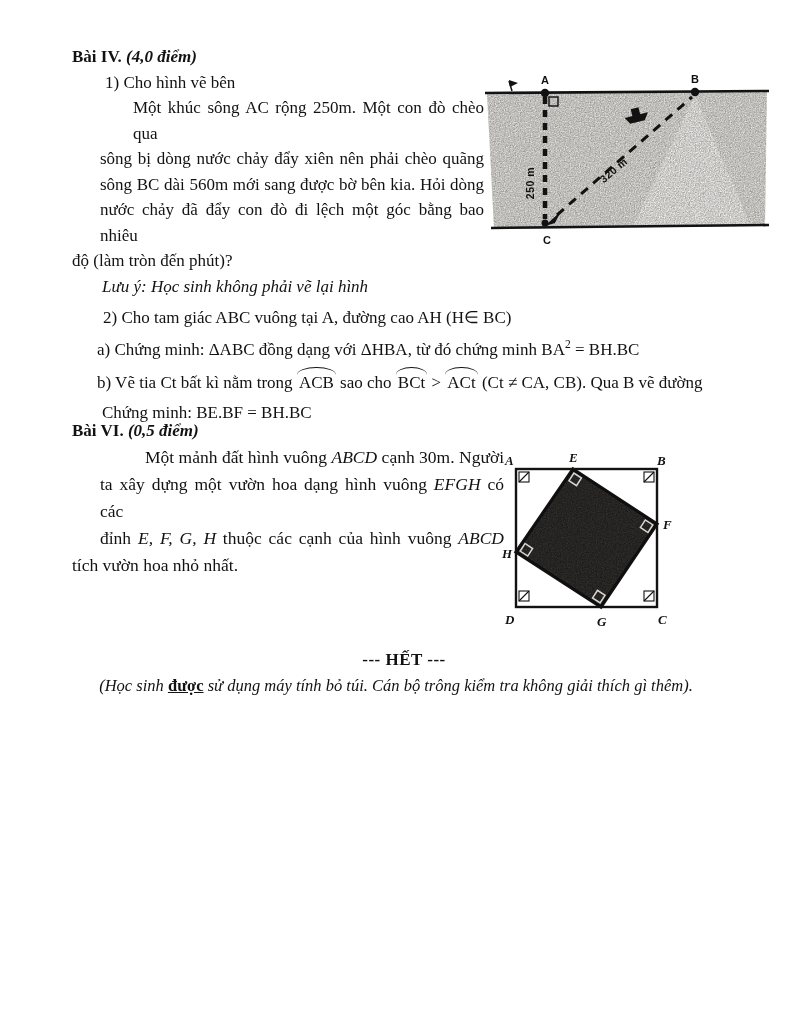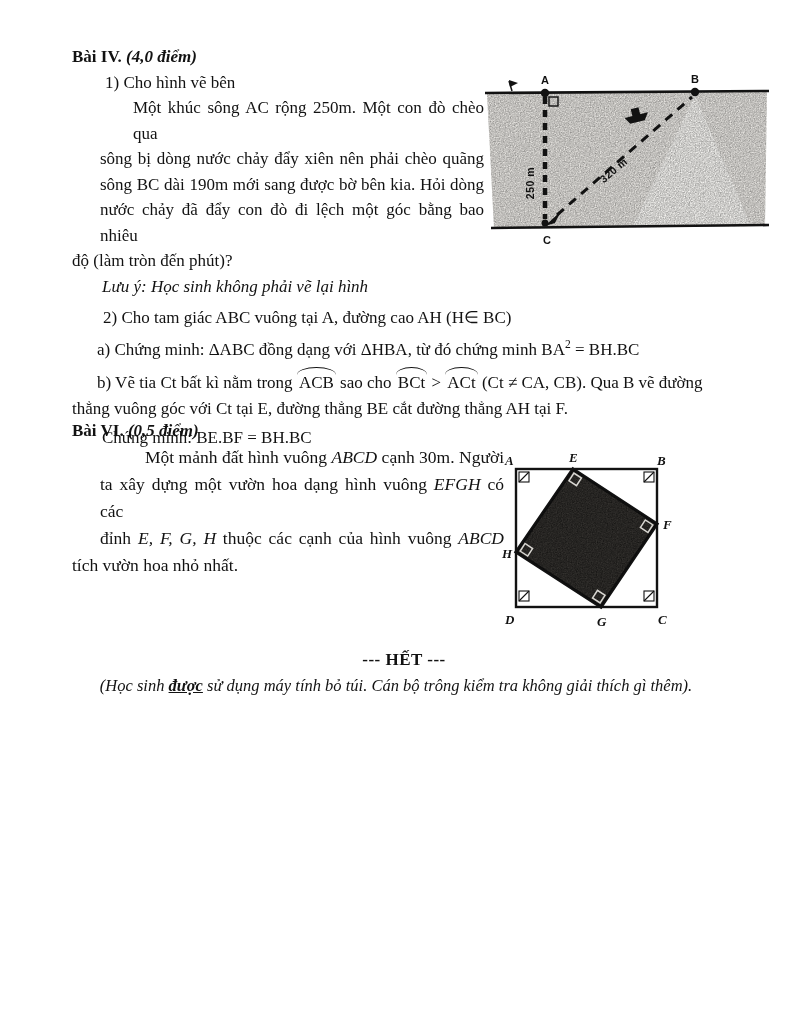--- a/index.html
+++ b/index.html
@@ -16,21 +16,21 @@
   .ind31{padding-left:31px;}
   .ind25{padding-left:25px;}
   .ind45{padding-left:45px;}
   .mt4{margin-top:4px;} .mt6{margin-top:6px;} .mt8{margin-top:8px;}
   .p1{width:412px;}
   .p2{width:432px;}
   .jl{text-align:justify;text-align-last:justify;white-space:normal;margin-left:28px;}
   .seg-b{font-weight:bold;}
   .seg-i{font-style:italic;}
   .seg-bi{font-weight:bold;font-style:italic;}
-  .seg-ubi{font-weight:bold;font-style:italic;text-decoration:underline;}
+  .seg-ubi{font-weight:bold;text-decoration:underline;}
   sup{font-size:0.68em;line-height:0;}
   .seg-arc{position:relative;padding:0 2px;display:inline-block;}
   .seg-arc::before{
     content:"";position:absolute;left:0;right:0;top:-3px;height:7px;
     border-top:1.7px solid #121212;border-radius:100% 100% 0 0 / 200% 200% 0 0;
   }
   .fig{position:absolute;}
   .footer-het{position:absolute;left:8px;top:650px;width:792px;text-align:center;
     font-size:17px;font-weight:bold;letter-spacing:0.5px;}
   .footer-note{position:absolute;left:0;top:676px;width:792px;text-align:center;
@@ -41,29 +41,28 @@
 </style>
 </head>
 <body>
 
 <div class="sec" style="top:44px;">
   <div class="ln"><span class="seg-b">Bài IV. </span><span class="seg-bi">(4,0 điểm)</span></div>
   <div class="ln ind33"><span>1)  Cho hình vẽ bên</span></div>
   <div class="p1">
     <div class="ln jl ind33"><span>Một khúc sông AC rộng 250m. Một con đò chèo qua</span></div>
     <div class="ln jl"><span>sông bị dòng nước chảy đẩy xiên nên phải chèo quãng</span></div>
-    <div class="ln jl"><span>sông BC dài 190m mới sang được bờ bên kia. Hỏi dòng</span></div>
+    <div class="ln jl"><span>sông BC dài 560m mới sang được bờ bên kia. Hỏi dòng</span></div>
     <div class="ln jl"><span>nước chảy đã đẩy con đò đi lệch một góc bằng bao nhiêu</span></div>
     <div class="ln"><span>độ (làm tròn đến phút)?</span></div>
   </div>
   <div class="ln ind30"><span class="seg-i">Lưu ý: Học sinh không phải vẽ lại hình</span></div>
   <div class="ln ind31 mt6"><span>2) Cho tam giác ABC vuông tại A, đường cao AH (H∈ BC)</span></div>
   <div class="ln ind25 mt6"><span>a) Chứng minh: ΔABC đồng dạng với ΔHBA, từ đó chứng minh BA</span><sup>2</sup><span> = BH.BC</span></div>
   <div class="ln ind25 mt8"><span>b) Vẽ tia Ct bất kì nằm trong </span><span class="seg-arc">ACB</span><span> sao cho </span><span class="seg-arc">BCt</span><span> &gt; </span><span class="seg-arc">ACt</span><span> (Ct ≠ CA, CB). Qua B vẽ đường</span></div>
-  <div class="ln"><span>thẳng vuông góc với Ct tại E, đường thẳng BE cắt đường thẳng AH tại F.</span></div>
   <div class="ln ind30 mt4"><span>Chứng minh:  BE.BF = BH.BC</span></div>
 </div>
 
 <div class="fig" style="left:483px;top:70px;width:287px;height:180px;">
   <svg width="287" height="180" viewBox="0 0 287 180">
     <defs>
       <filter id="speck" x="-5%" y="-5%" width="110%" height="110%">
         <feTurbulence type="fractalNoise" baseFrequency="0.8" numOctaves="2" result="n"></feTurbulence>
         <feColorMatrix in="n" type="matrix" values="0 0 0 0 0  0 0 0 0 0  0 0 0 0 0  0.9 0.9 0.9 0 -0.9"></feColorMatrix>
         <feComposite operator="in" in2="SourceGraphic"></feComposite>

